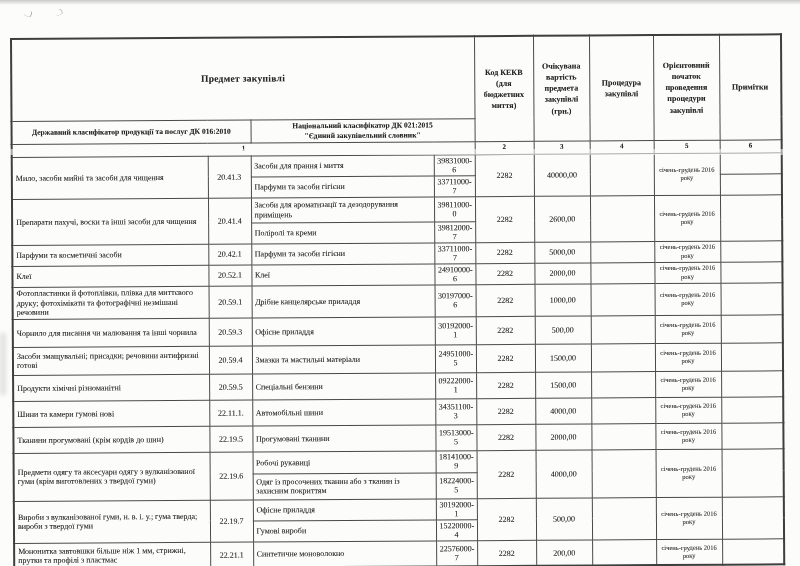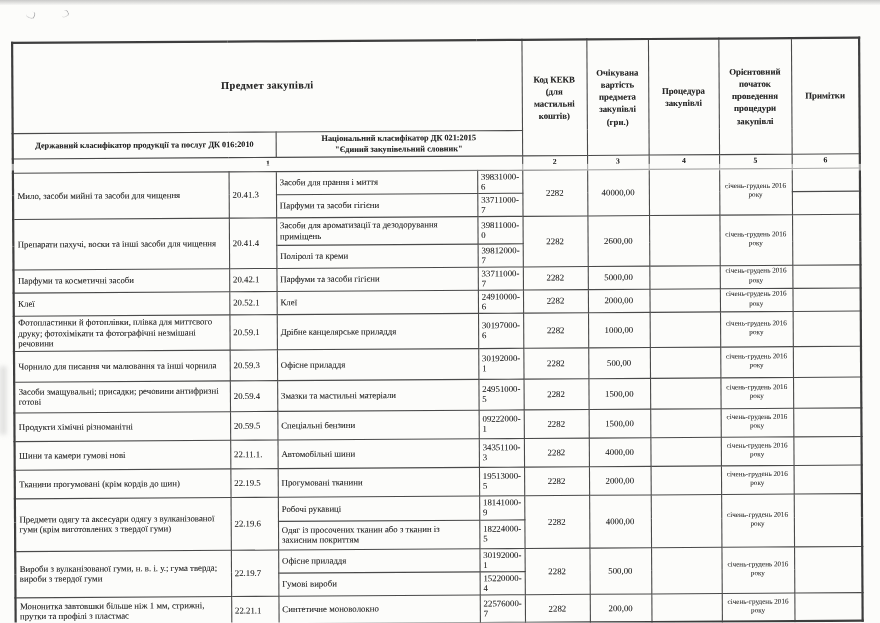--- a/index.html
+++ b/index.html
@@ -29,21 +29,21 @@
     color:#262626;text-shadow:0 0 .5px rgba(80,80,80,.45);}
   td,th{border:1px solid #4a4a4a;padding:1px 3px;vertical-align:middle;overflow:hidden;}
   table{border:2px solid #3e3e3e;}
   th{font-weight:bold;}
 
   .subject{font-size:9.5px;text-align:center;letter-spacing:.3px;}
   .hcell{font-size:8px;text-align:center;line-height:1.4;}
   .subhead{font-size:7.5px;text-align:center;line-height:1.35;}
   .colnum{font-size:7px;font-weight:bold;text-align:center;line-height:1;padding:0;}
   .name{font-size:8px;line-height:1.18;text-align:left;}
-  .code{font-size:8px;}
+  .code{font-size:8px;text-align:center;}
   .kekv,.cost{font-size:8px;text-align:center;margin-left:37px;}
   .period{font-size:6.5px;text-align:center;line-height:1.3;color:#343434;padding:1px 2px;}
   .proc,.notes{font-size:8px;}
 
   .tr-h1{height:82px;}
   .tr-h2{height:23px;}
   .tr-h3{height:13px;}.rh18{height:18px;}.rh20{height:20px;}.rh22{height:22px;}
   .rh25{height:25px;}.rh26{height:26px;}.rh28{height:28px;}.rh32{height:32px;}
 </style>
 </head>
@@ -65,21 +65,21 @@
           <col style="width:59px">
           <col style="width:56px">
         <col style="width:64px">
           <col style="width:66px">
           <col style="width:62px">
       </colgroup>
 
       <tbody>
           <tr class="tr-h1">
         <th class="subject" colspan="4">Предмет закупівлі</th>
-        <th class="hcell" rowspan="2">Код КЕКВ (для мастильні коштів)</th>
+        <th class="hcell" rowspan="2">Код КЕКВ (для бюджетних миття)</th>
         <th class="hcell" rowspan="2">Очікувана вартість предмета закупівлі (грн.)</th>
         <th class="hcell" rowspan="2">Процедура закупівлі</th>
         <th class="hcell" rowspan="2">Орієнтовний початок проведення процедури закупівлі</th>
         <th class="hcell" rowspan="2">Примітки</th>
       </tr>
       <tr class="tr-h2">
         <th class="subhead" colspan="2">Державний класифікатор продукції та послуг  ДК 016:2010</th>
         <th class="subhead" colspan="2"><span>Національний класифікатор ДК 021:2015</span><br><span>"Єдиний закупівельний словник"</span></th>
       </tr>
       <tr class="tr-h3">

